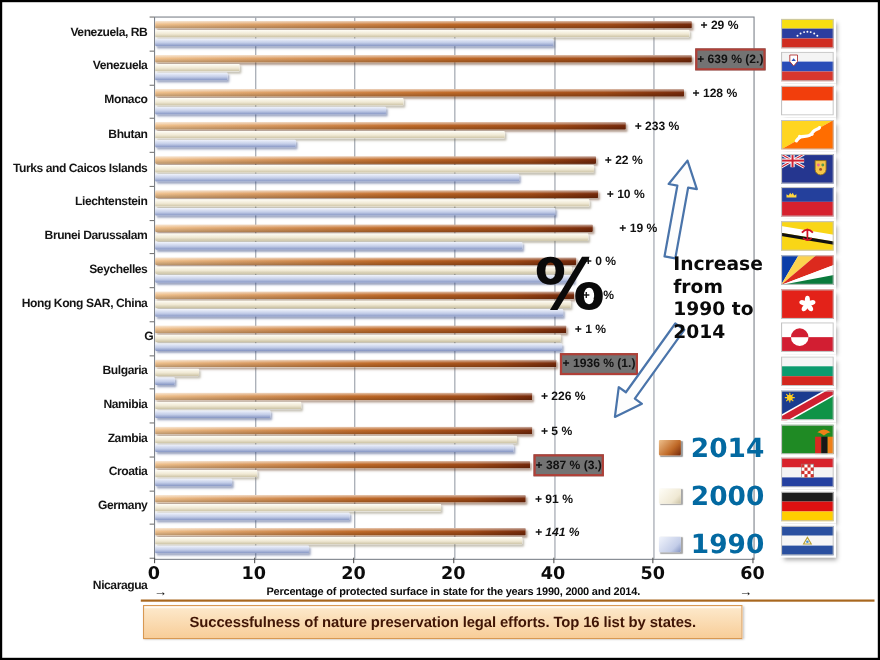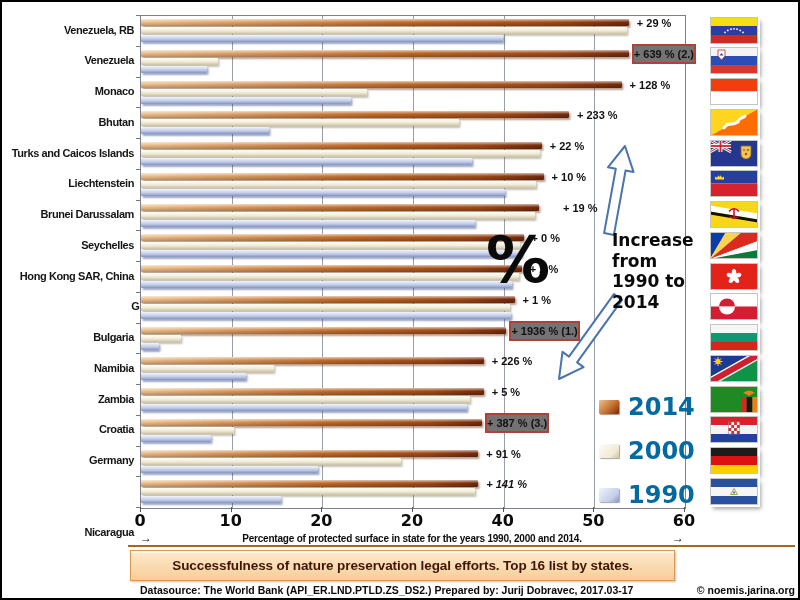--- a/index.html
+++ b/index.html
@@ -163,24 +163,20 @@
     <span class="cap">Percentage of protected surface in state  for  the years 1990, 2000 and 2014.</span>
     <span>→</span>
   </div>
 
   <div id="divider"></div>
 
   <div id="banner">
     <span class="t">Successfulness of nature preservation legal efforts. Top 16 list by states.</span>
   </div>
 
-  <div id="footer">
-    <span>Datasource:  The World Bank (API_ER.LND.PTLD.ZS_DS2.)  Prepared by: Jurij Dobravec, 2017.03-17</span>
-    <span>© noemis.jarina.org</span>
-  </div>
 
   <div id="frame"></div>
 <div class="tickmark" style="left: 140px; top: 507px;"></div>
     <div class="xtick" style="left: 140px; top: 511px;">0</div>
     <div class="tickmark" style="left: 230.667px; top: 507px;"></div>
     <div class="xtick" style="left: 230.667px; top: 511px;">10</div>
     <div class="tickmark" style="left: 321.333px; top: 507px;"></div>
     <div class="xtick" style="left: 321.333px; top: 511px;">20</div>
     <div class="tickmark" style="left: 412px; top: 507px;"></div>
     <div class="xtick" style="left: 412px; top: 511px;">20</div>

